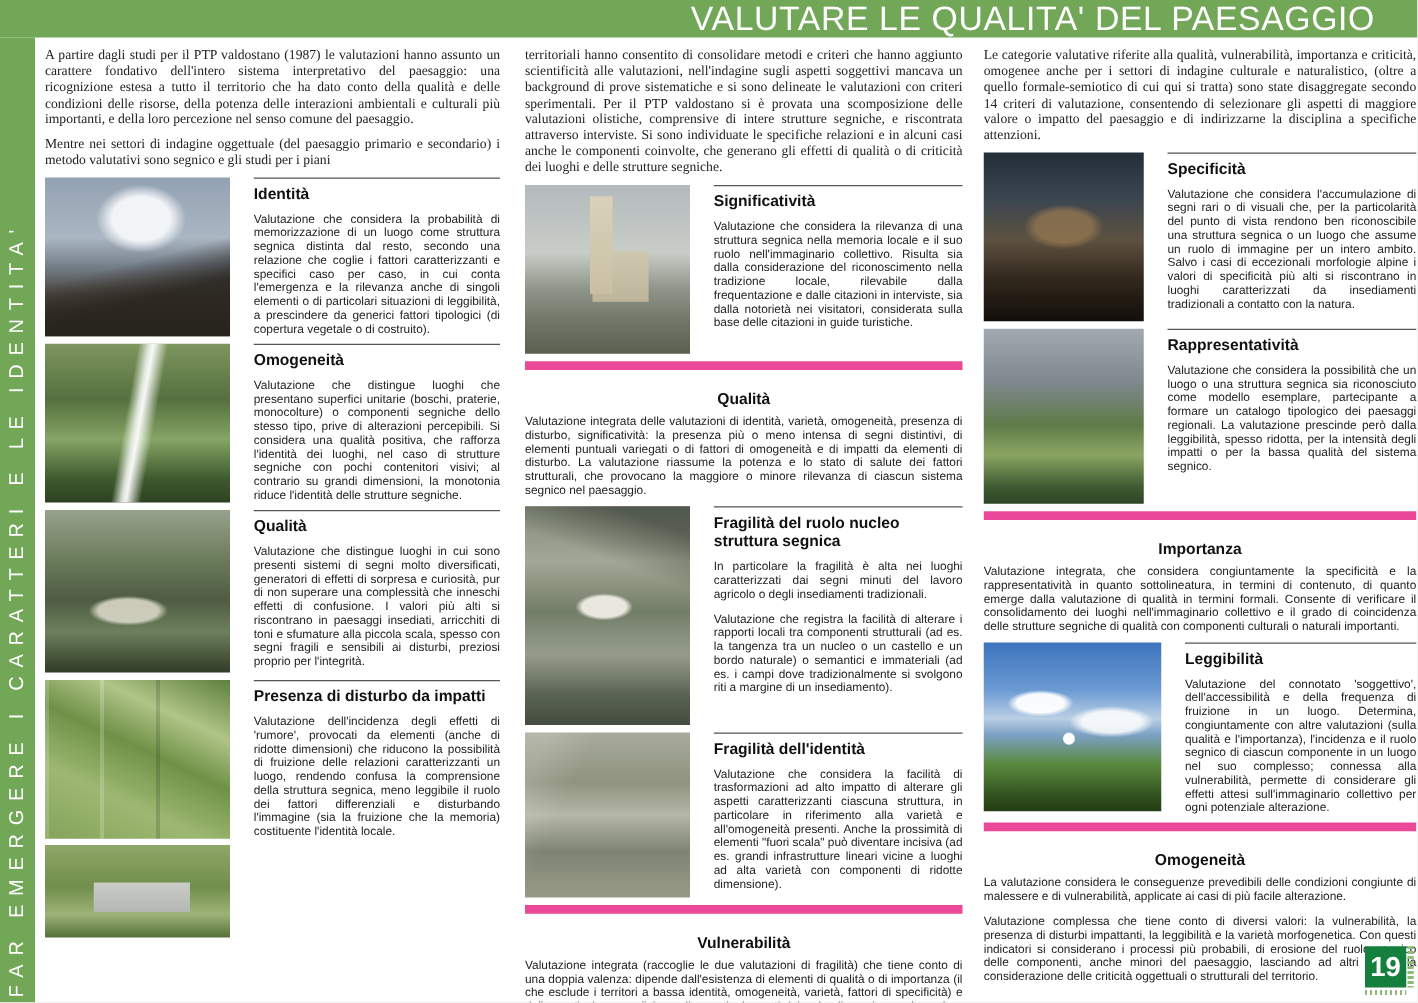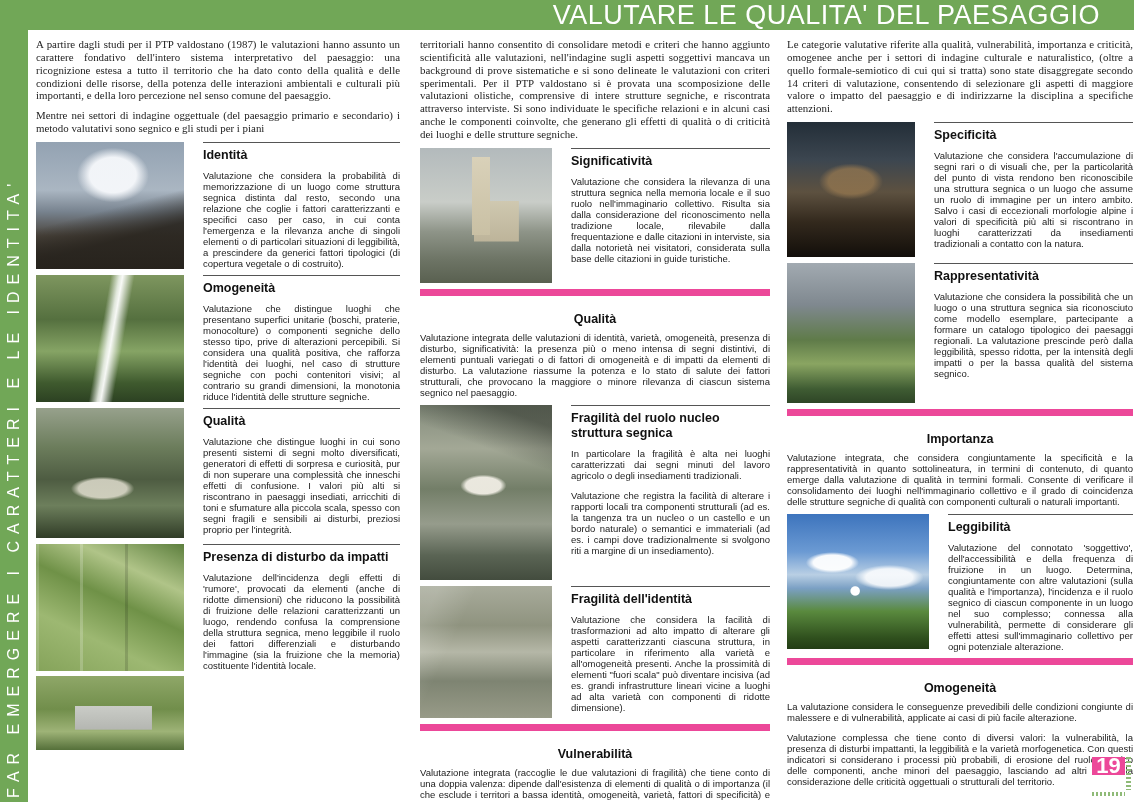--- a/index.html
+++ b/index.html
@@ -101,22 +101,22 @@
   .ph-rappresentativita { height: 140px; background:
     linear-gradient(180deg,#a2aab1 0%,#7f888f 30%,#5f7b49 55%,#8aa562 72%,#3f5c33 90%,#2e4526 100%); }
   .ph-leggibilita { height: 135px; width: 142px !important; background:
     radial-gradient(ellipse 7px 7px at 48% 57%, #ffffff 0 60%, transparent 75%),
     radial-gradient(ellipse 38px 15px at 32% 36%, rgba(255,255,255,.95) 0 50%, transparent 70%),
     radial-gradient(ellipse 52px 19px at 72% 47%, rgba(255,255,255,.85) 0 45%, transparent 66%),
     linear-gradient(180deg,#3d74bd 0%,#6b9ad3 28%,#b9cfe4 45%,#7ba0c4 55%,#5a8a3e 72%,#2f4f1d 92%,#233d15 100%); }
 
   
   .page-number {
-    position: absolute; left: 1092px; top: 757px; width: 33px; height: 18px;
-    background: #ec4899; color: #ffffff; font-size: 22px; font-weight: bold;
+    position: absolute; left: 1092px; top: 757px; width: 33px; height: 33px;
+    background: #15803d; color: #ffffff; font-size: 22px; font-weight: bold;
     display: flex; align-items: center; justify-content: center;
   }
   .micro-caption-v {
     position: absolute; left: 1126px; top: 757px; width: 5px; height: 33px;
     background: repeating-linear-gradient(180deg,#8fba77 0 2px, transparent 2px 4px);
   }
   .micro-caption-h {
     position: absolute; left: 1092px; top: 792px; width: 33px; height: 4px;
     background: repeating-linear-gradient(90deg,#8fba77 0 2px, transparent 2px 4px);
   }

